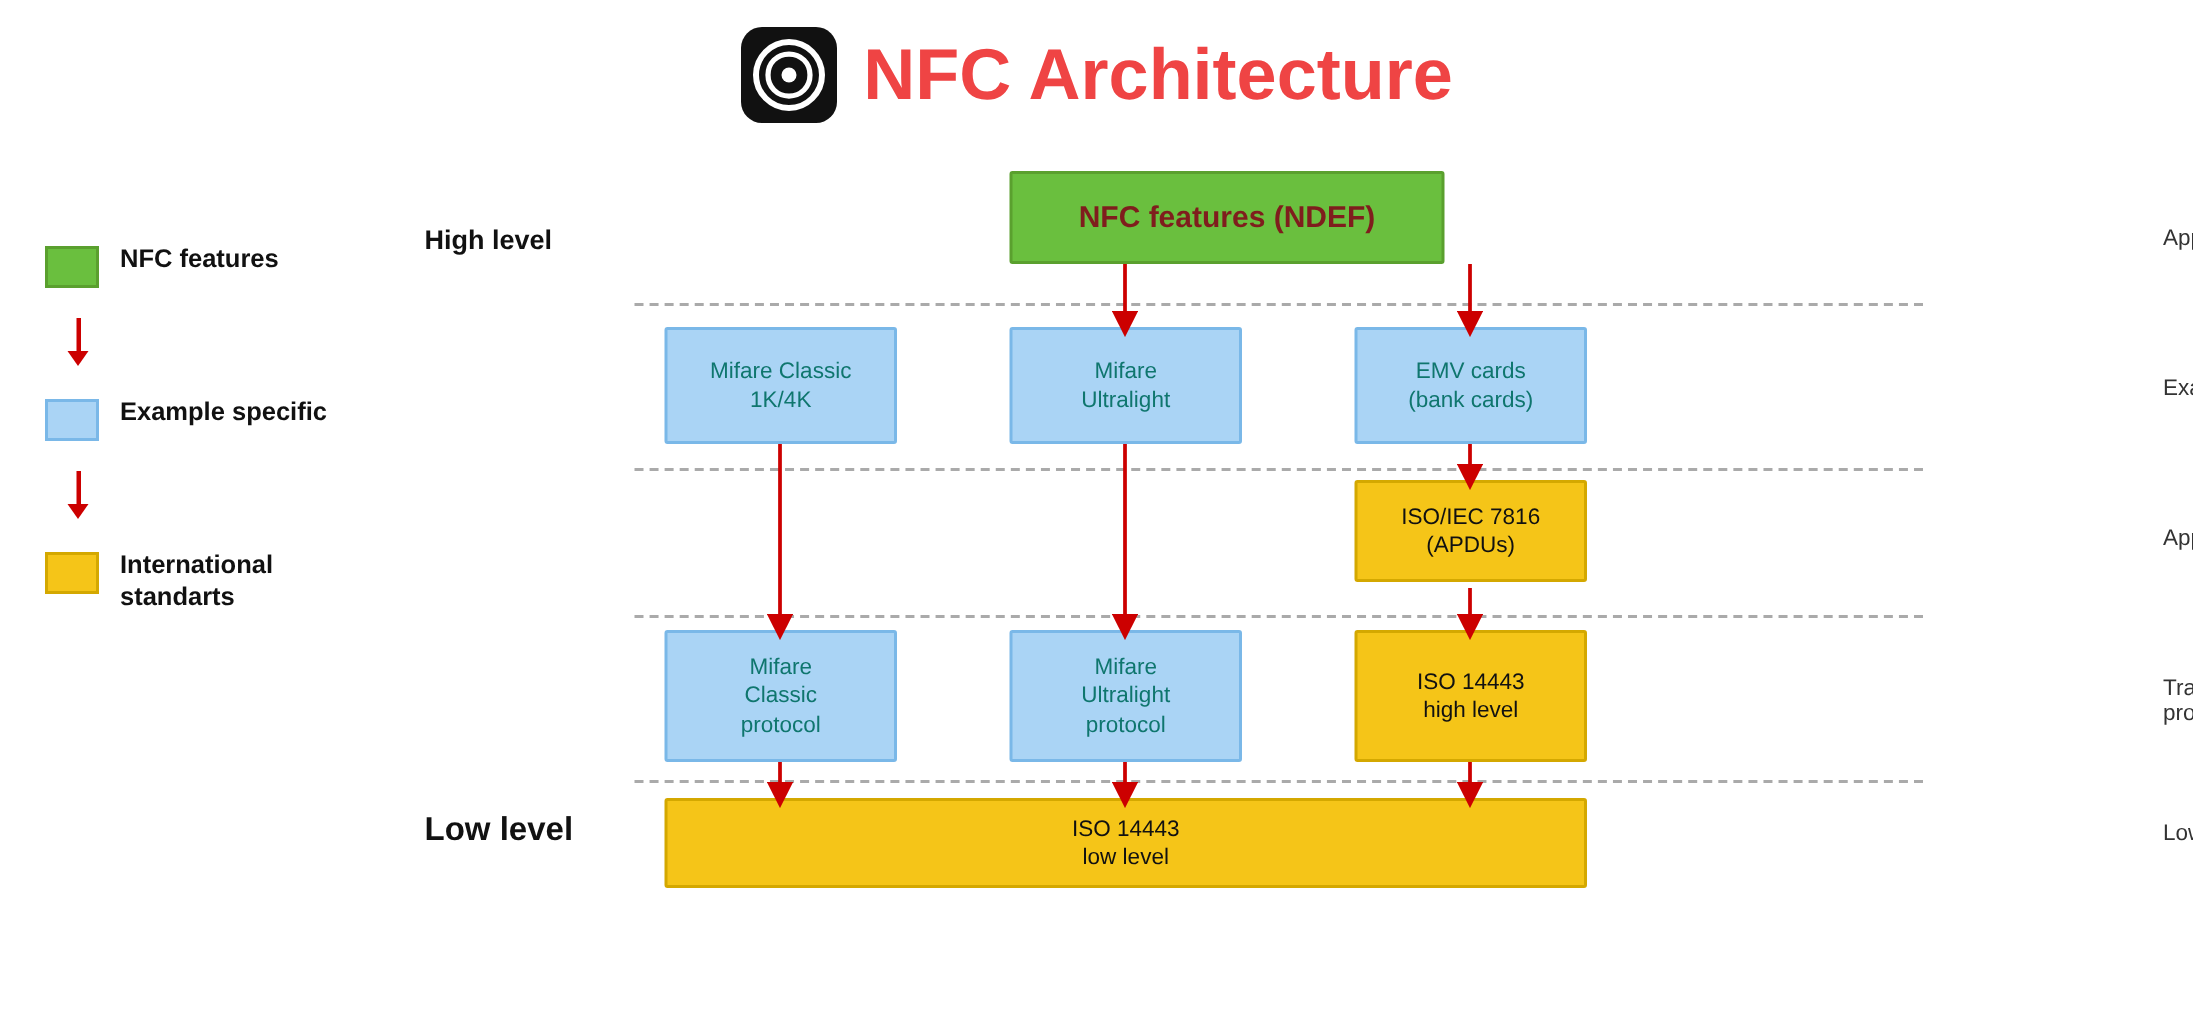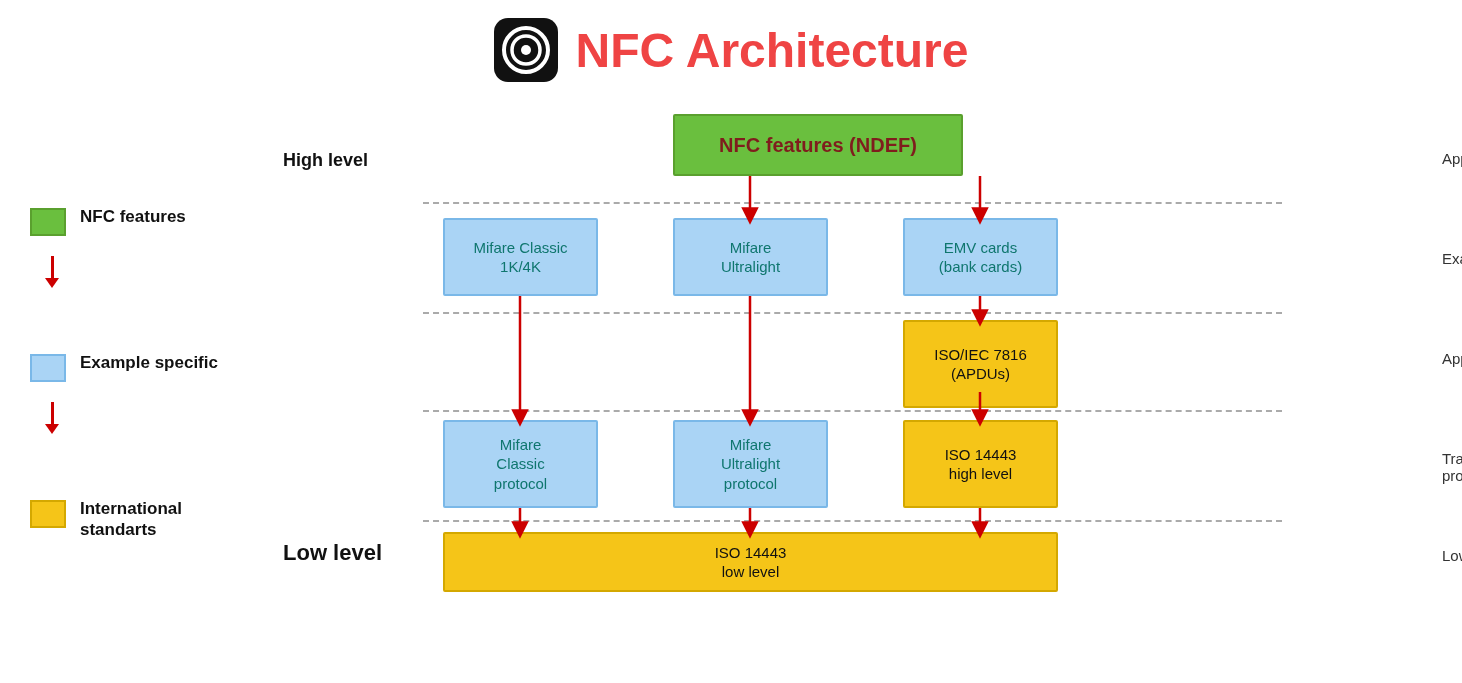--- a/index.html
+++ b/index.html
@@ -45,21 +45,20 @@
       flex-shrink: 0;
       padding-top: 60px;
       display: flex;
       flex-direction: column;
       gap: 20px;
     }
     .legend-item {
       display: flex;
       align-items: flex-start;
       gap: 14px;
-      margin-top: 44px;
     }
     .legend-box-green {
       width: 36px;
       height: 28px;
       background: #6abf3e;
       border: 2px solid #5aa02e;
       flex-shrink: 0;
       margin-top: 2px;
     }
     .legend-box-blue {
@@ -246,21 +245,21 @@
     </div>
 
     <div class="box box-blue" style="left:390px; top:116px; width:155px; height:78px;">
       <span>Mifare<br>Ultralight</span>
     </div>
 
     <div class="box box-blue" style="left:620px; top:116px; width:155px; height:78px;">
       <span>EMV cards<br>(bank cards)</span>
     </div>
 
-    <div class="box box-yellow" style="left:620px; top:218px; width:155px; height:88px;">
+    <div class="box box-yellow" style="left:620px; top:218px; width:155px; height:68px;">
       <span>ISO/IEC 7816<br>(APDUs)</span>
     </div>
 
     <div class="box box-blue" style="left:160px; top:318px; width:155px; height:88px;">
       <span>Mifare<br>Classic<br>protocol</span>
     </div>
 
     <div class="box box-blue" style="left:390px; top:318px; width:155px; height:88px;">
       <span>Mifare<br>Ultralight<br>protocol</span>
     </div>

